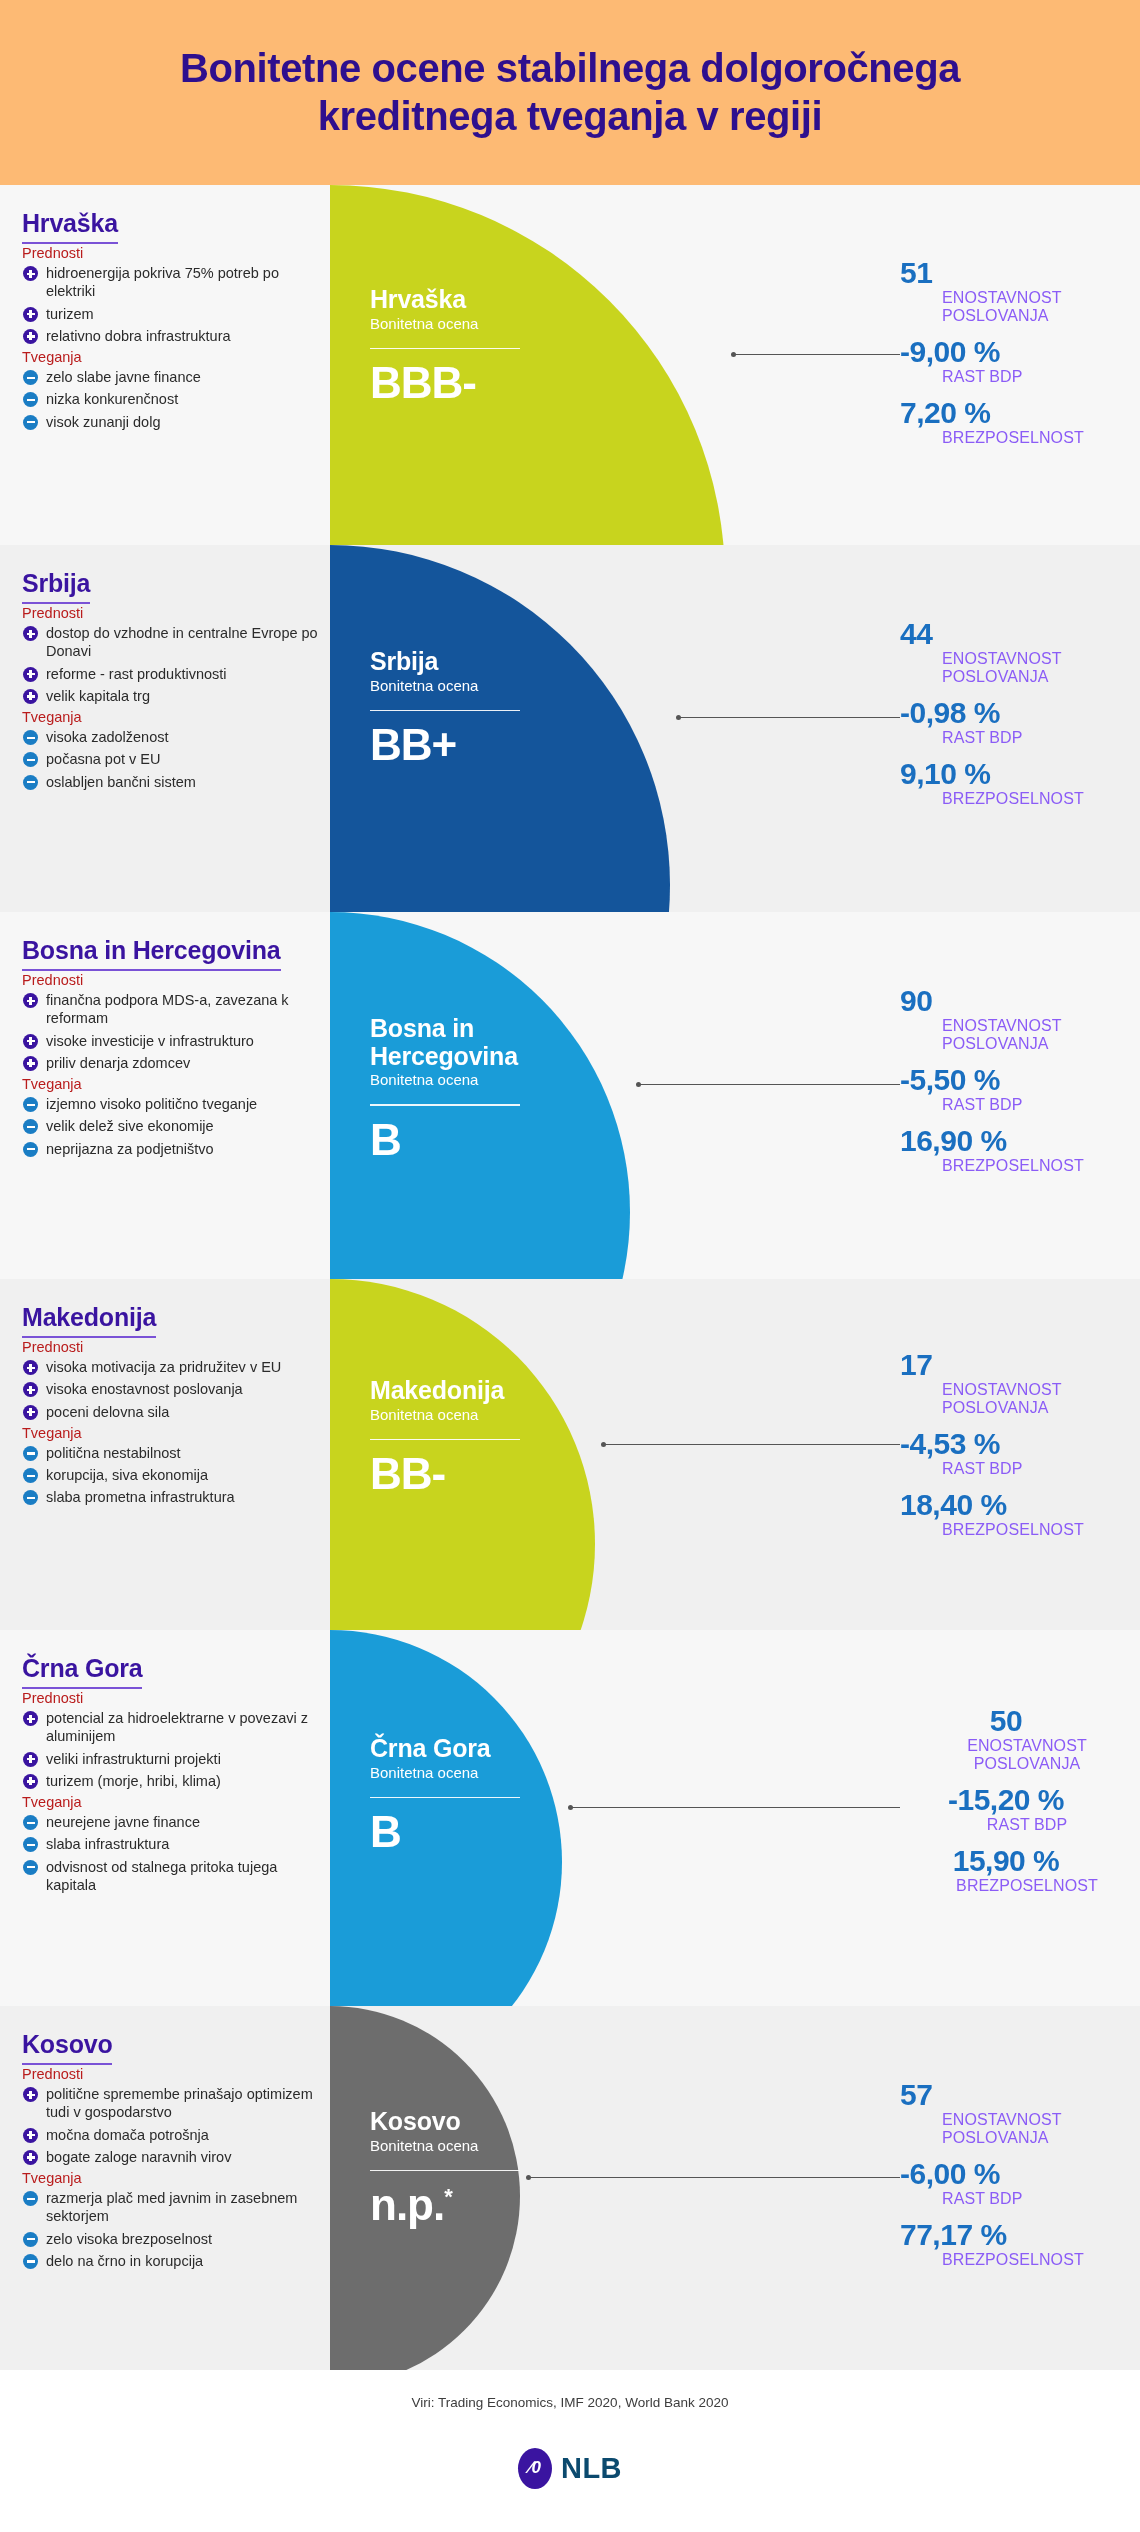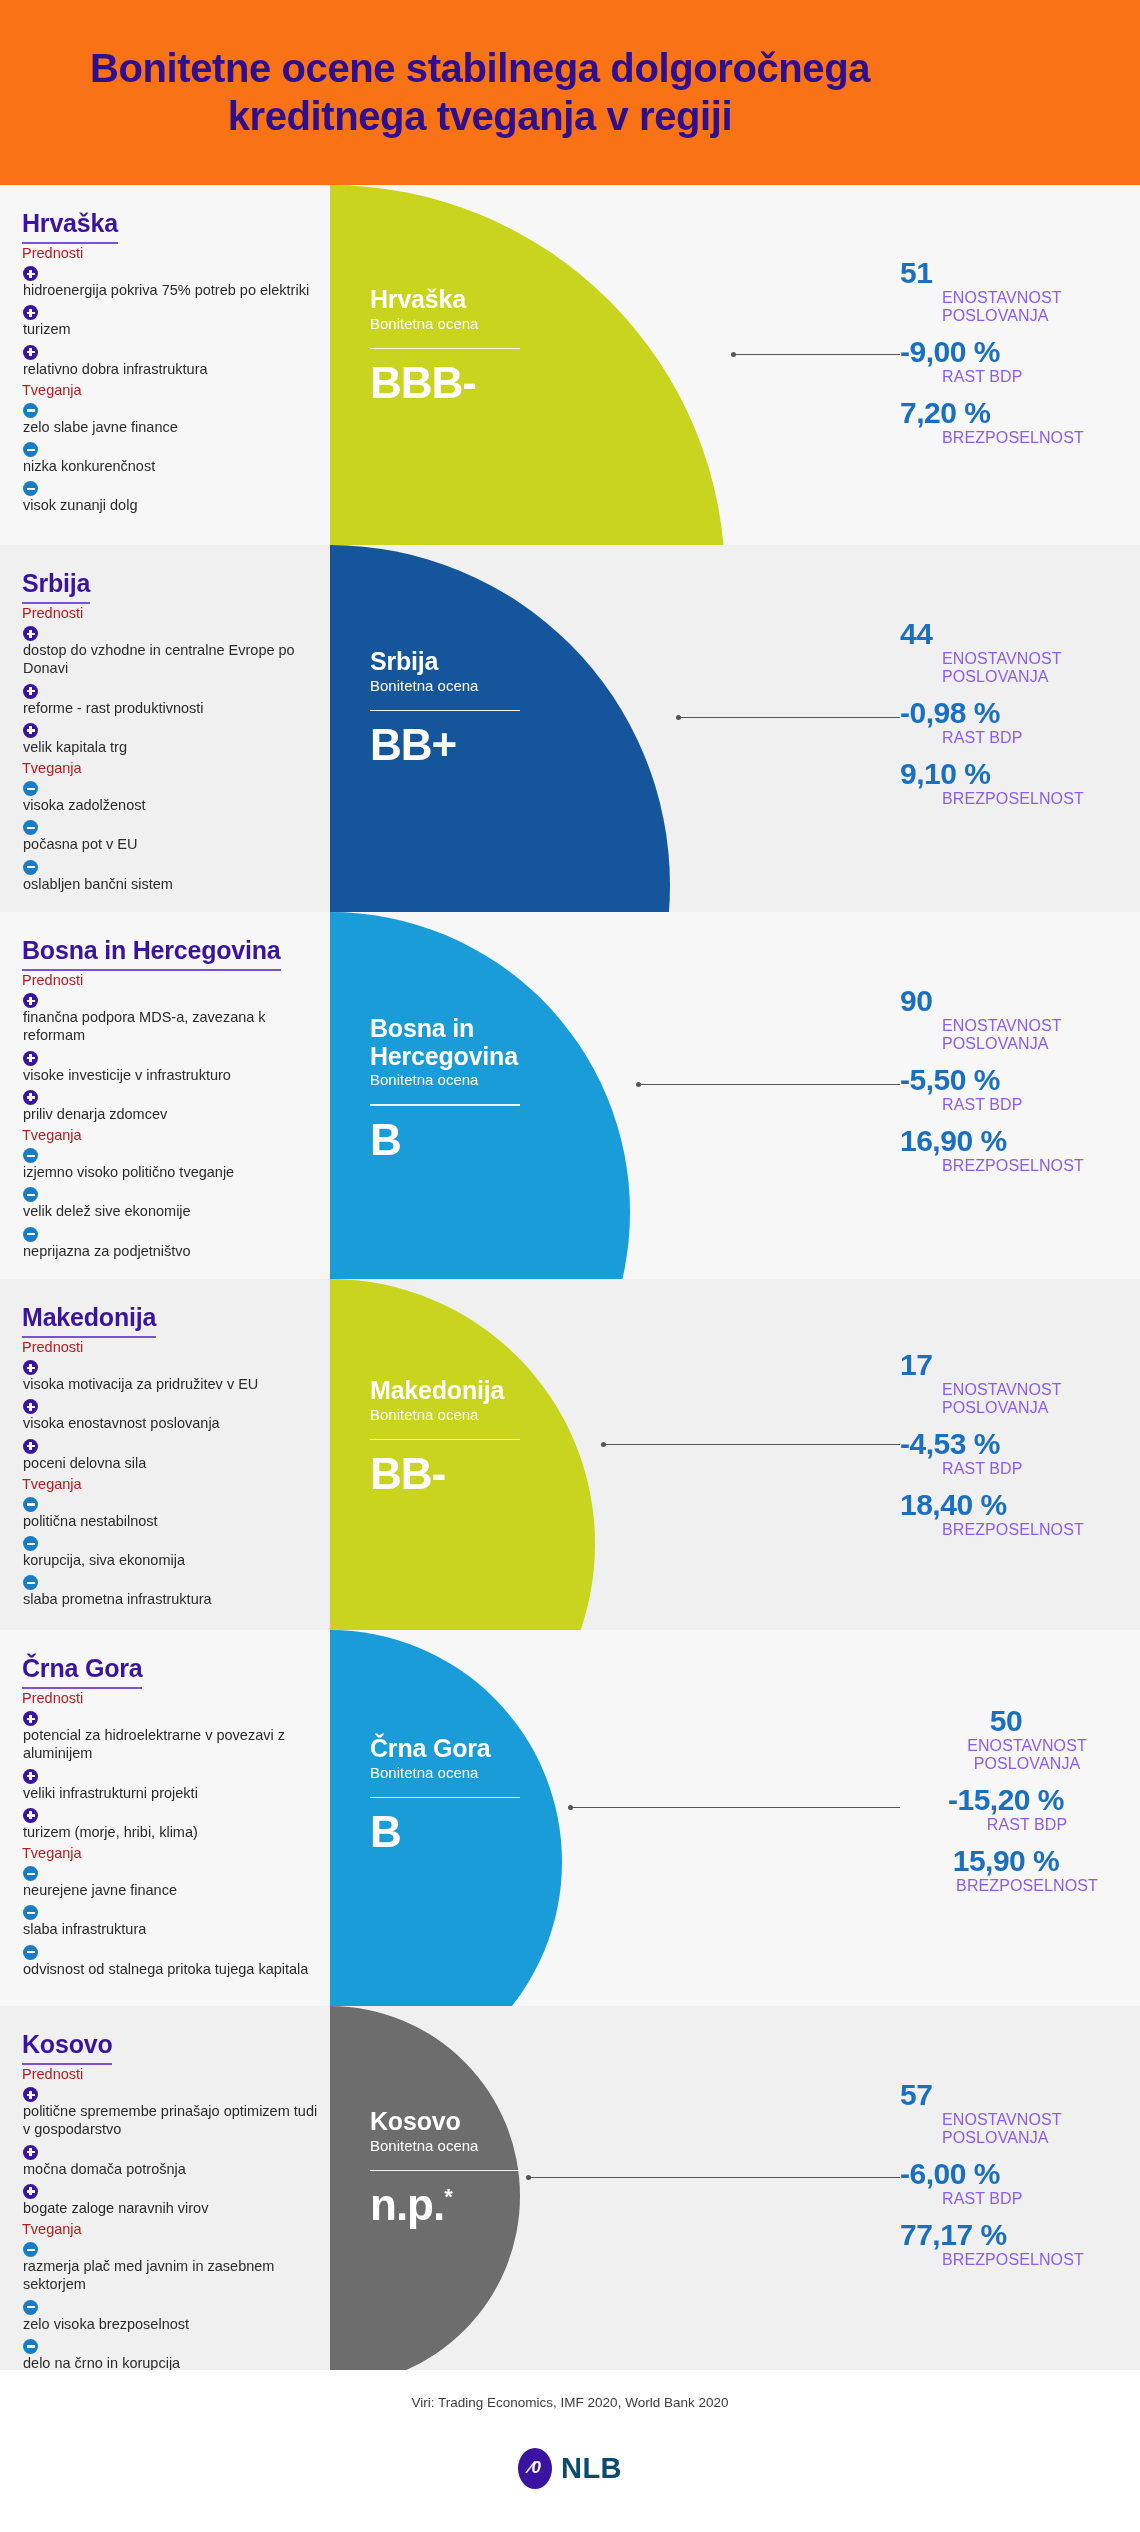--- a/index.html
+++ b/index.html
@@ -15,24 +15,24 @@
     width: 1140px;
     height: 2532px;
     background: #ffffff;
   }
 
   
   #header {
     position: absolute;
     left: 0; top: 0;
     width: 1140px; height: 185px;
-    background: #f97316;
+    background: #fdba74;
     display: flex;
     align-items: center;
-    justify-content: flex-start;
+    justify-content: center;
   }
   #header-title {
     color: #2e0f8e;
     font-size: 40px;
     font-weight: bold;
     line-height: 1.18;
     text-align: center;
     letter-spacing: -0.4px;
     width: 960px;
     white-space: pre-line;
@@ -79,21 +79,20 @@
   }
   .blist { list-style: none; }
   .blist li {
     display: flex;
     align-items: flex-start;
     font-size: 14.5px;
     color: #2b2b2b;
     line-height: 1.26;
     margin-bottom: 4px;
     padding-left: 1px;
-    flex-direction: column;
   }
   .bico {
     flex: 0 0 auto;
     width: 15px; height: 15px;
     border-radius: 50%;
     margin-right: 8px;
     margin-top: 2px;
     position: relative;
   }
   .bico.plus { background: #3a14a0; }

